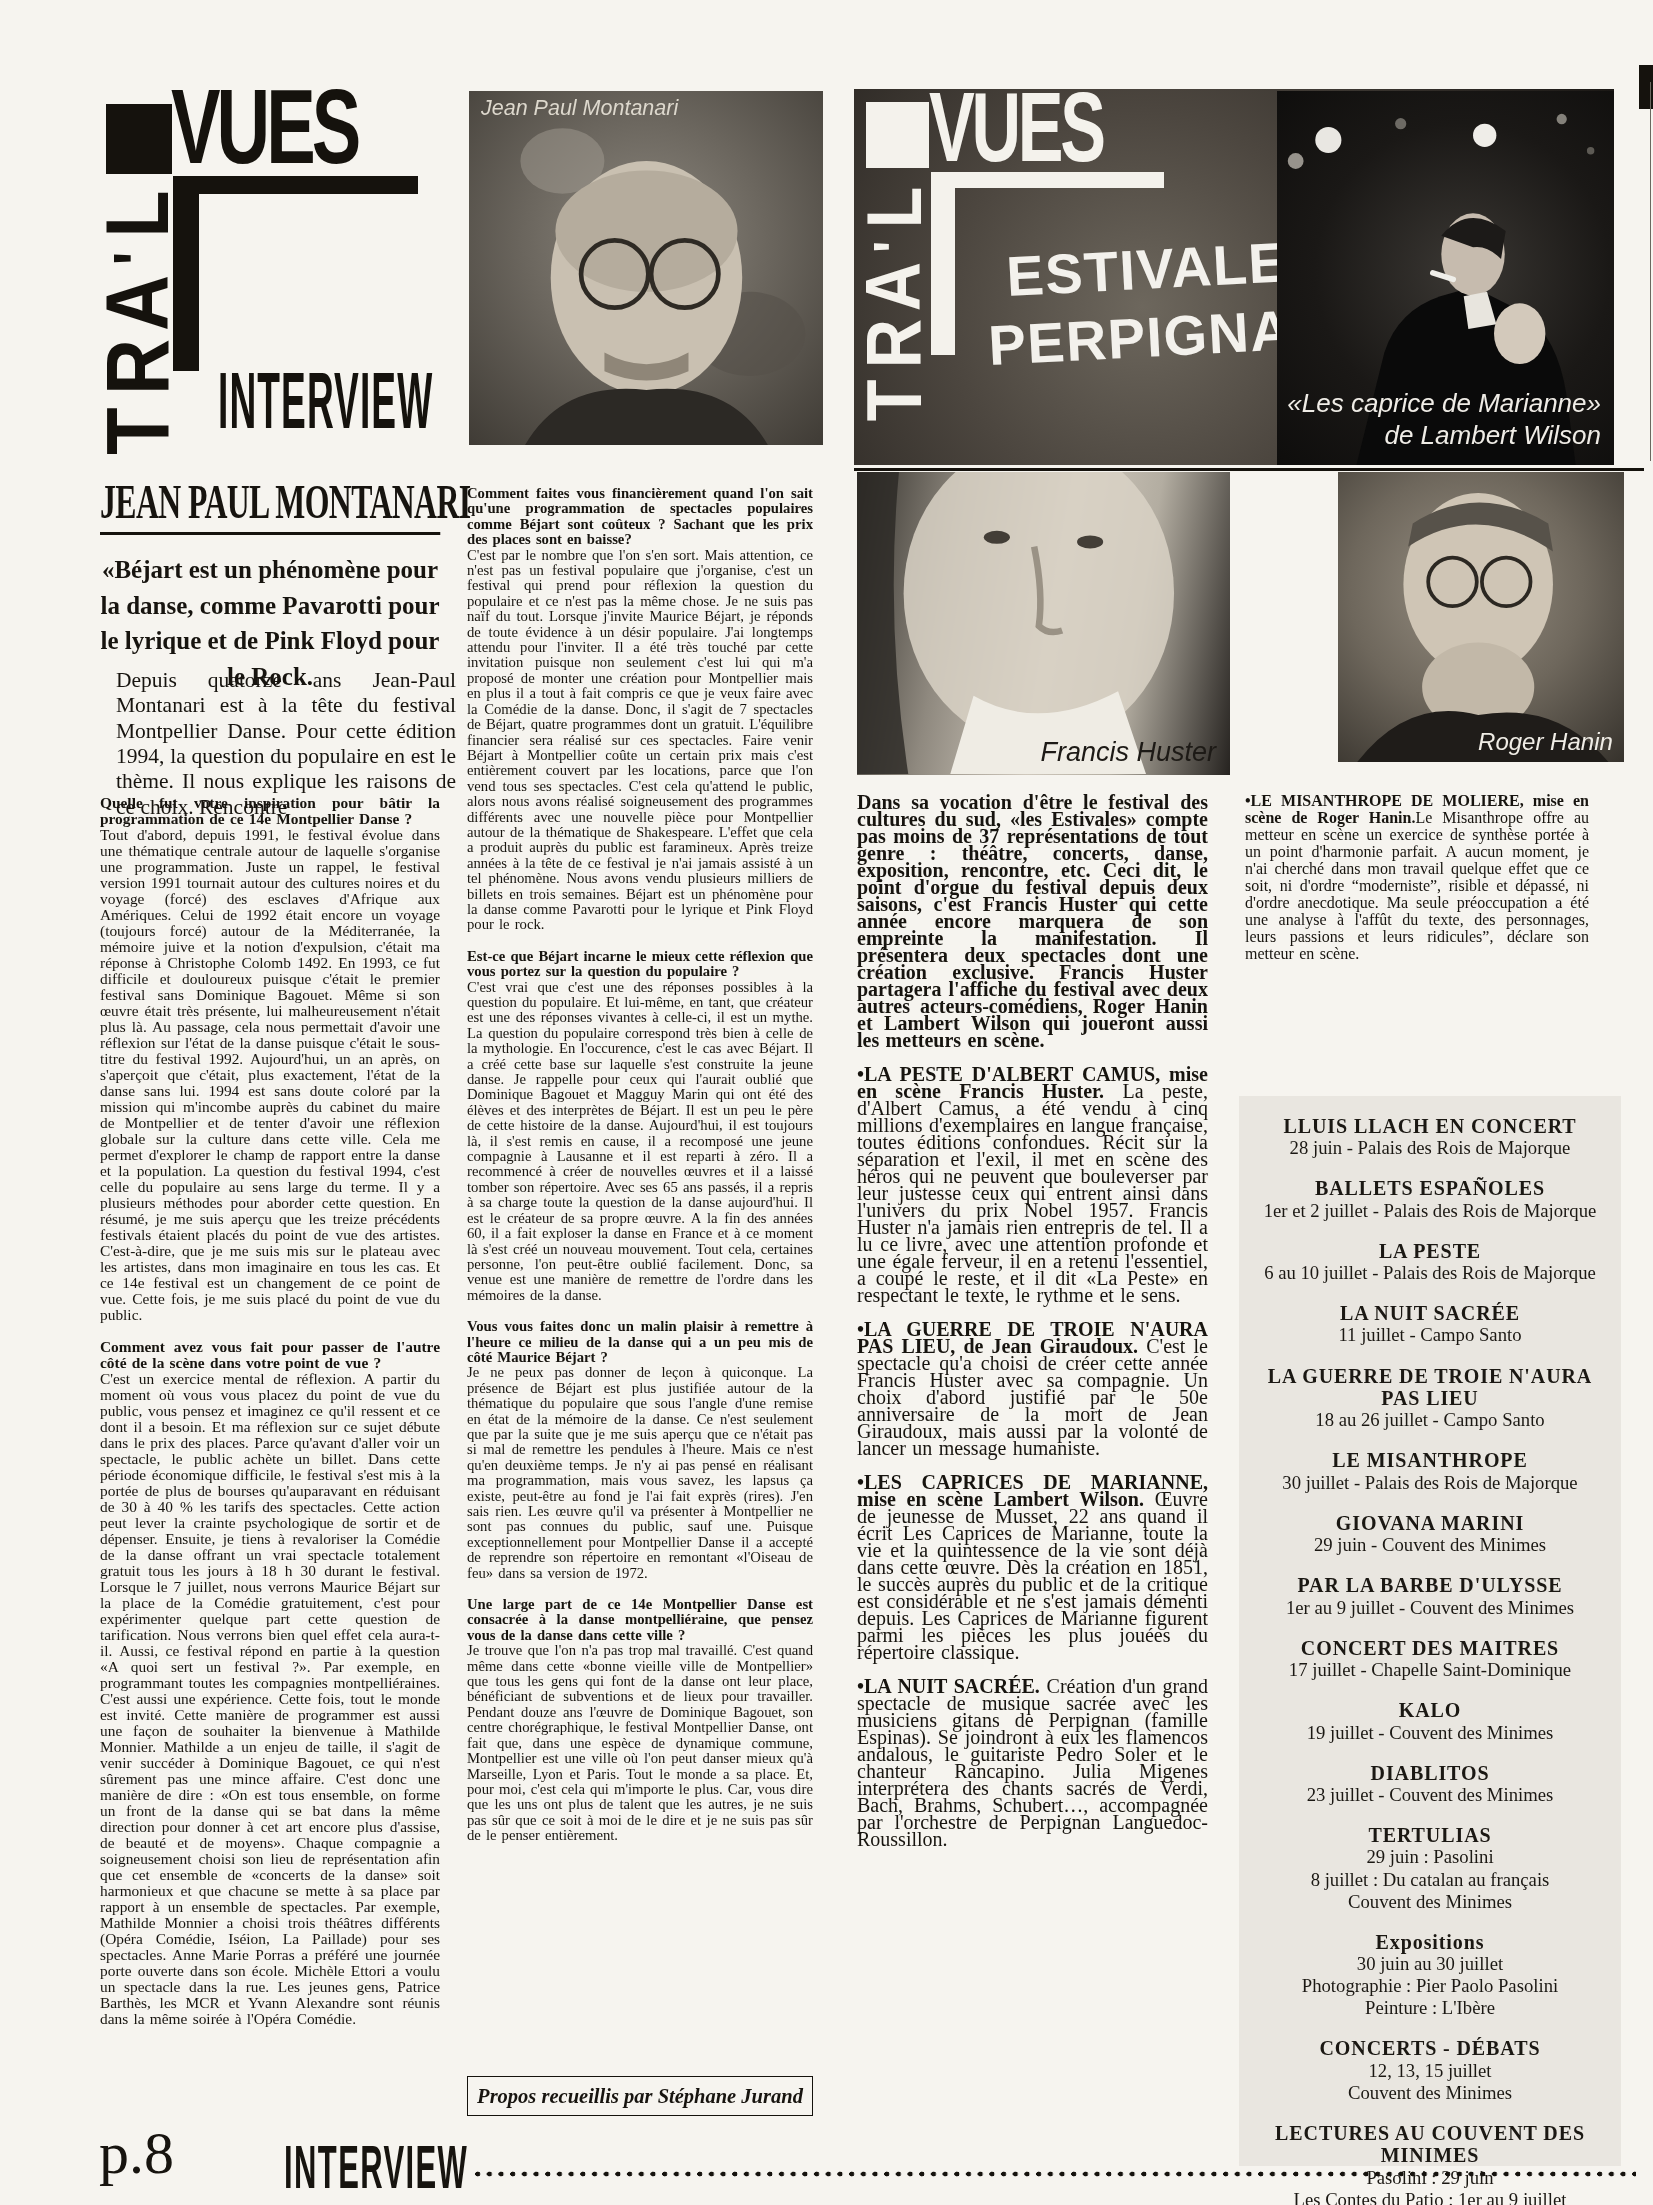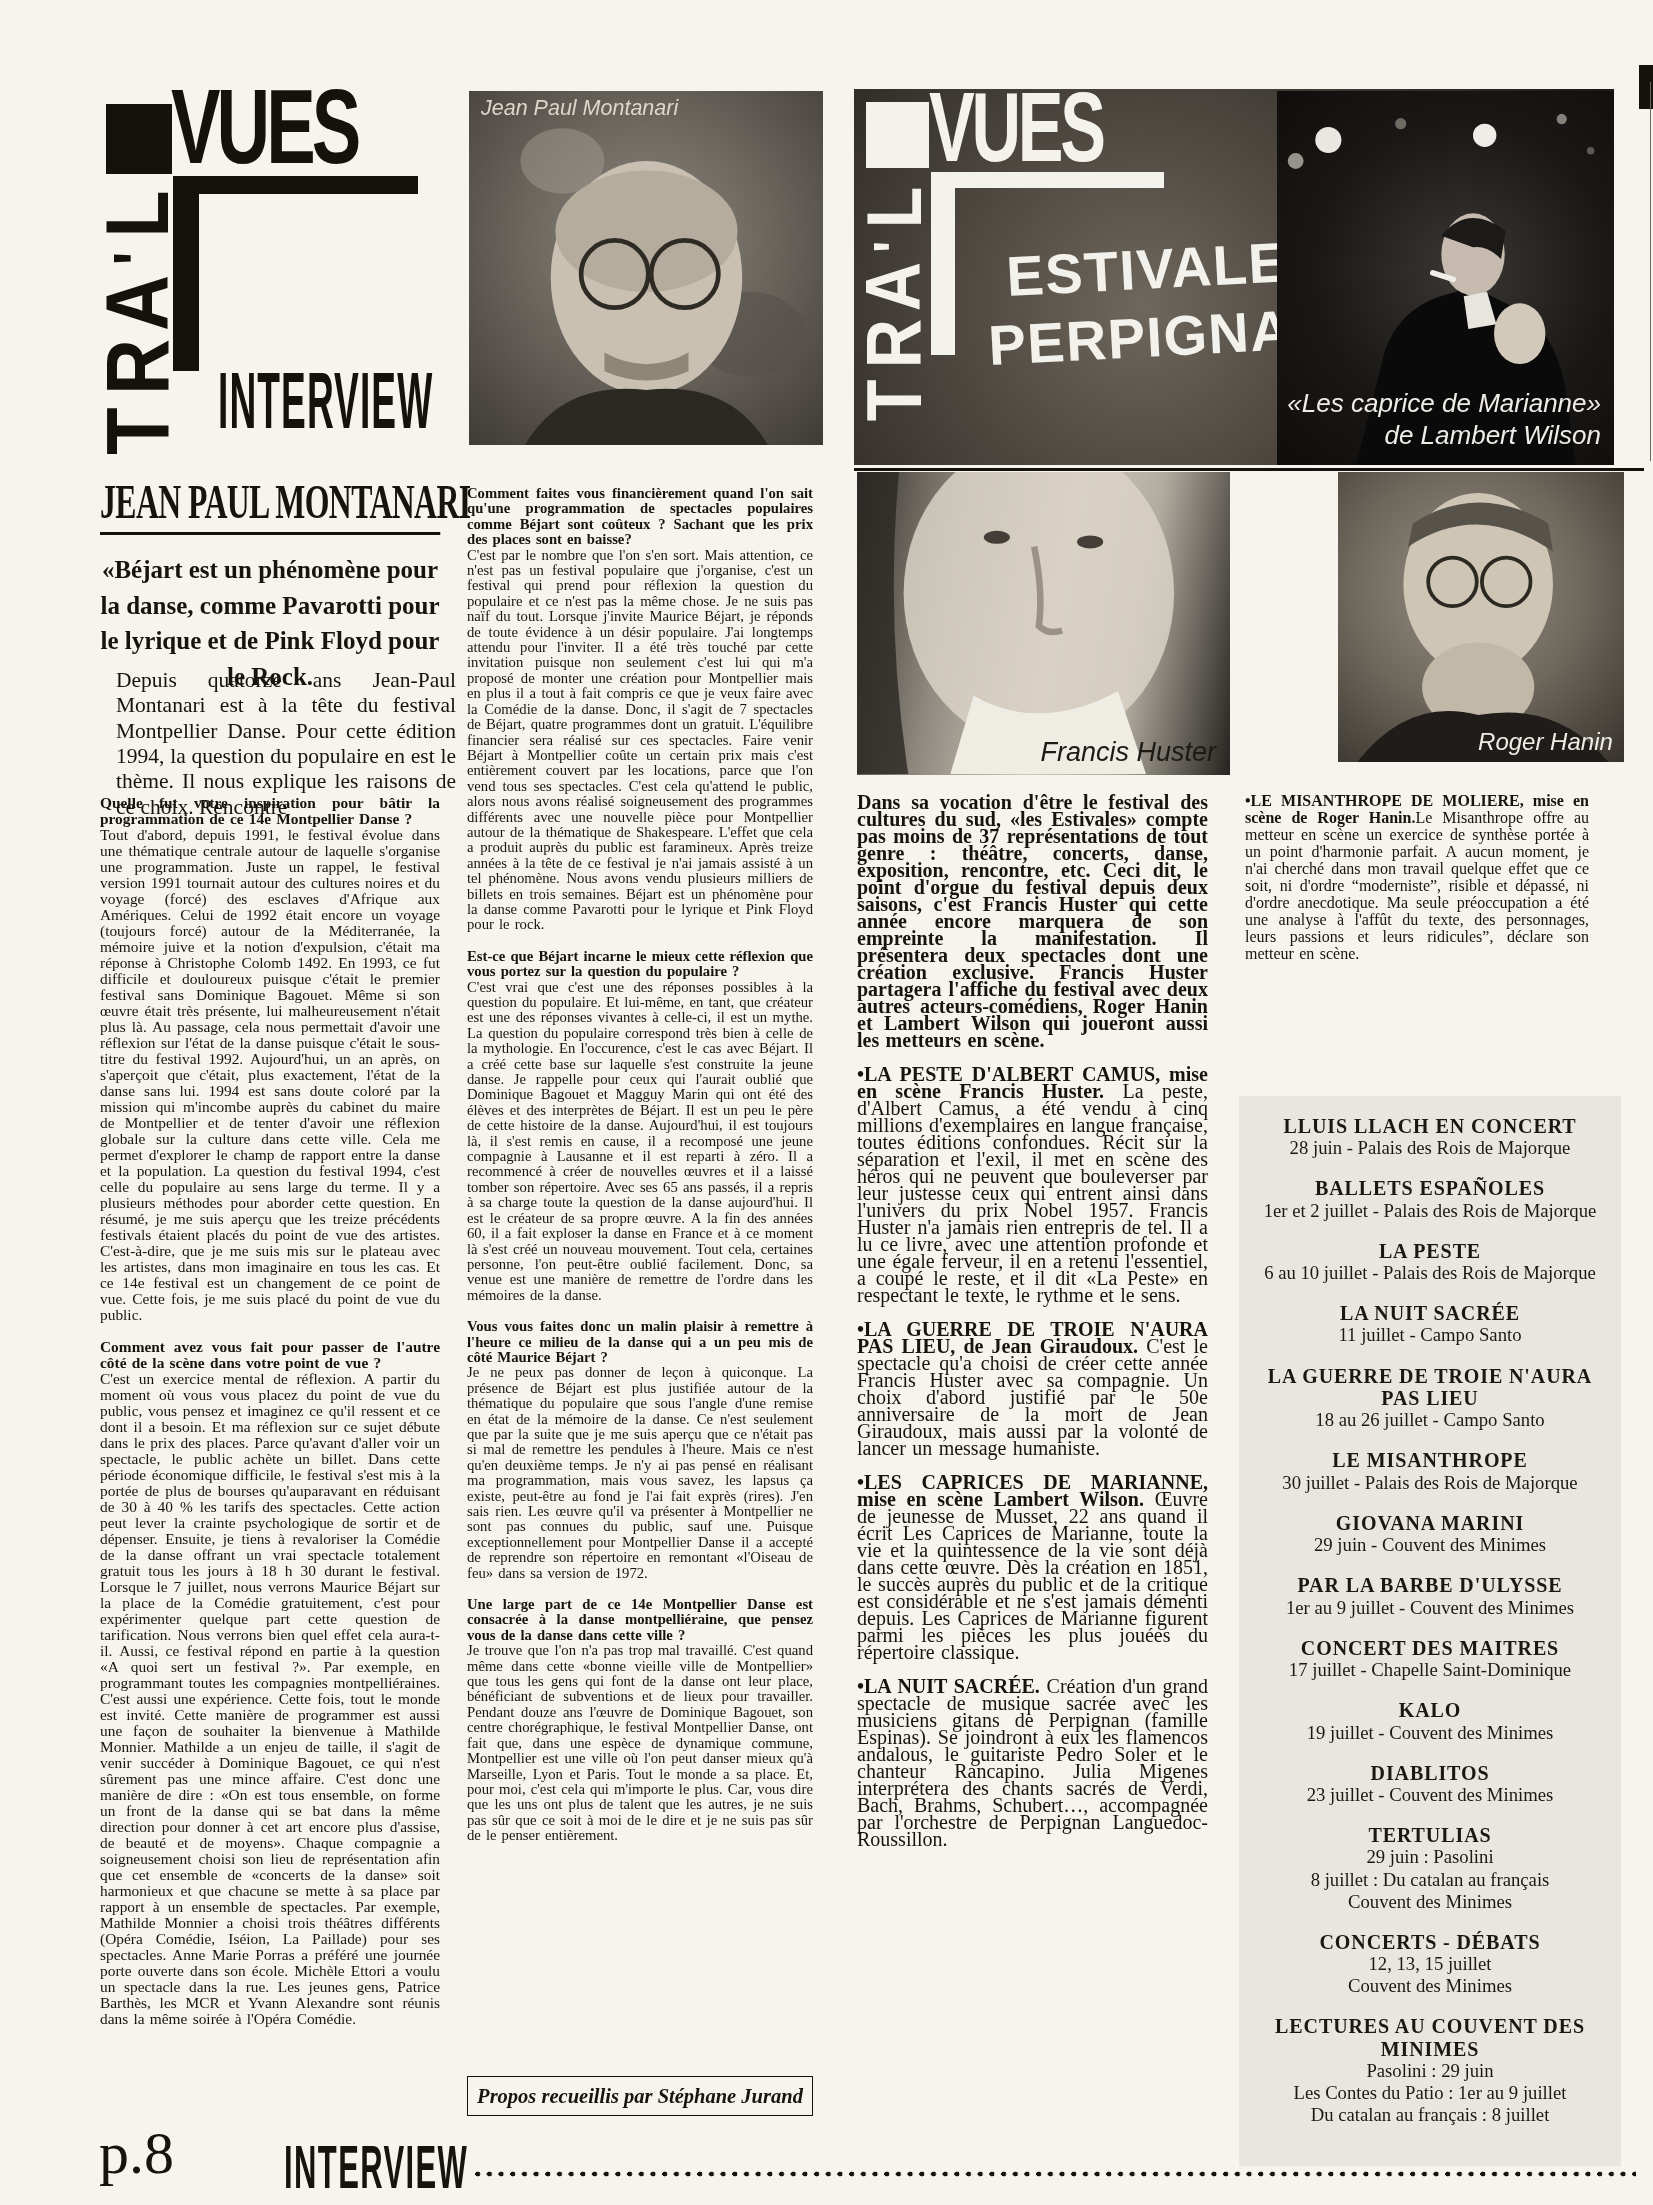--- a/index.html
+++ b/index.html
@@ -285,20 +285,26 @@
           <div class="prog-title">DIABLITOS</div>
           <div class="prog-line">23 juillet - Couvent des Minimes</div>
         </div>
         <div class="prog-item">
           <div class="prog-title">TERTULIAS</div>
           <div class="prog-line">29 juin : Pasolini</div>
           <div class="prog-line">8 juillet : Du catalan au français</div>
           <div class="prog-line">Couvent des Minimes</div>
         </div>
         <div class="prog-item">
+          <div class="prog-title">Expositions</div>
+          <div class="prog-line">30 juin au 30 juillet</div>
+          <div class="prog-line">Photographie : Pier Paolo Pasolini</div>
+          <div class="prog-line">Peinture : L'Ibère</div>
+        </div>
+        <div class="prog-item">
           <div class="prog-title">CONCERTS - DÉBATS</div>
           <div class="prog-line">12, 13, 15 juillet</div>
           <div class="prog-line">Couvent des Minimes</div>
         </div>
         <div class="prog-item">
           <div class="prog-title">LECTURES AU COUVENT DES MINIMES</div>
           <div class="prog-line">Pasolini : 29 juin</div>
           <div class="prog-line">Les Contes du Patio : 1er au 9 juillet</div>
           <div class="prog-line">Du catalan au français : 8 juillet</div>
         </div>

